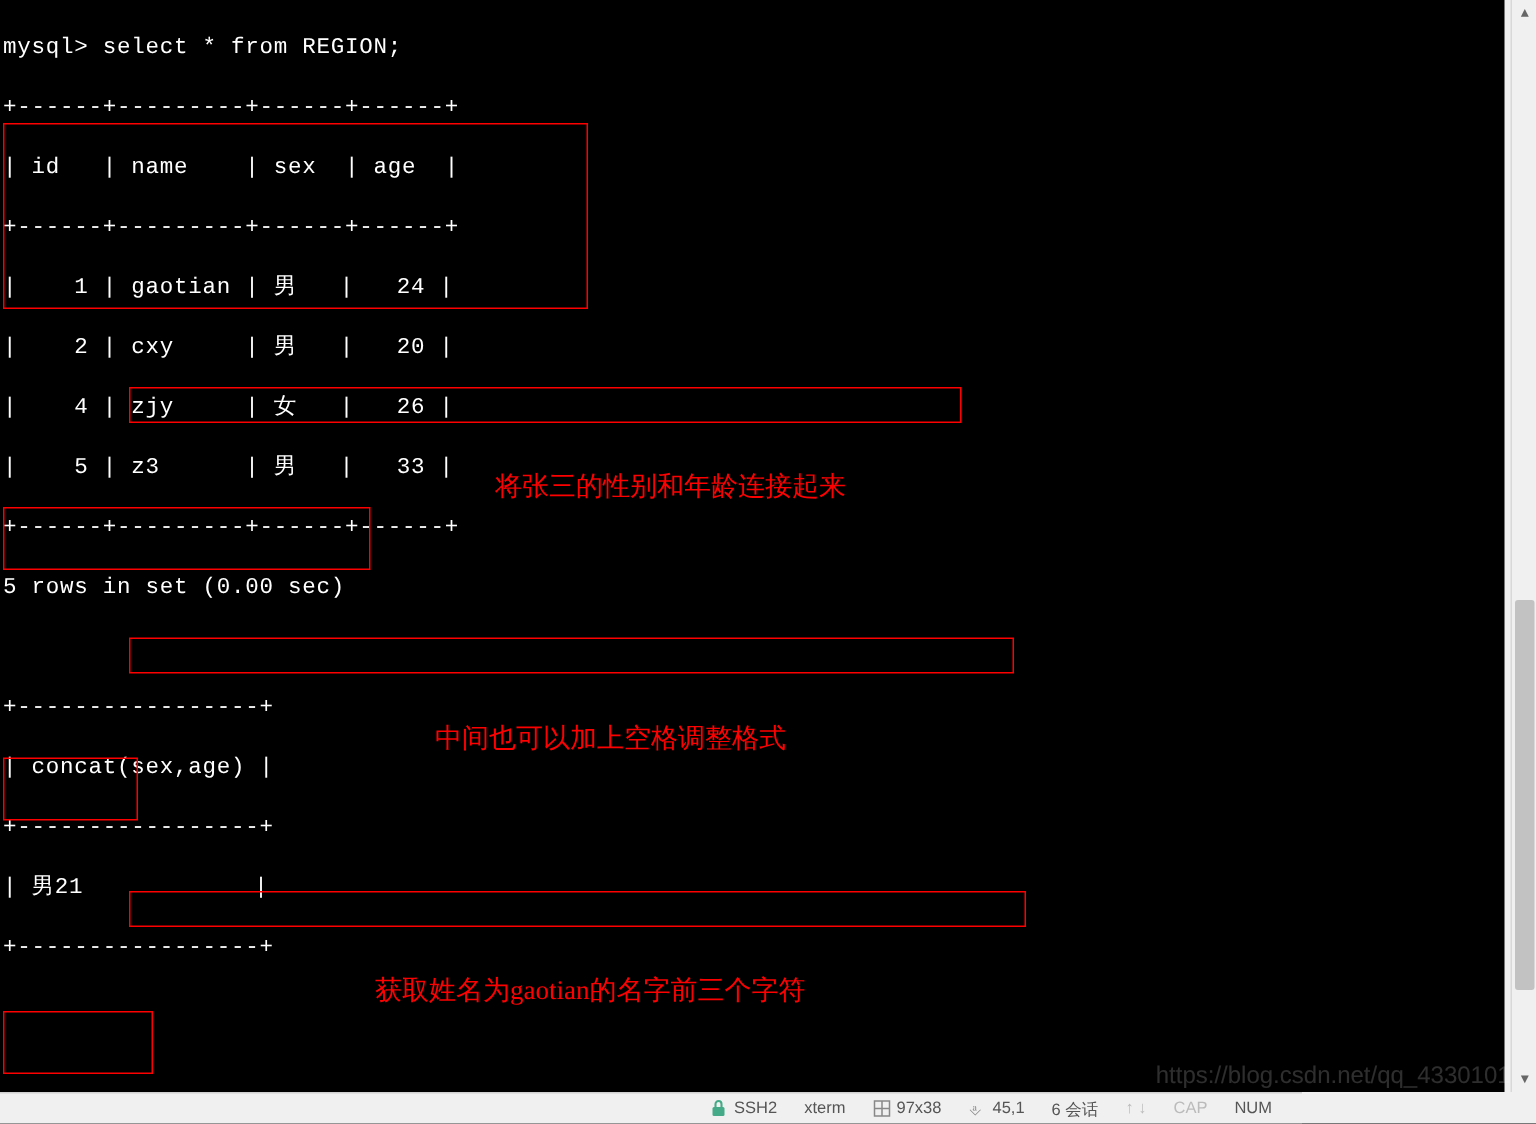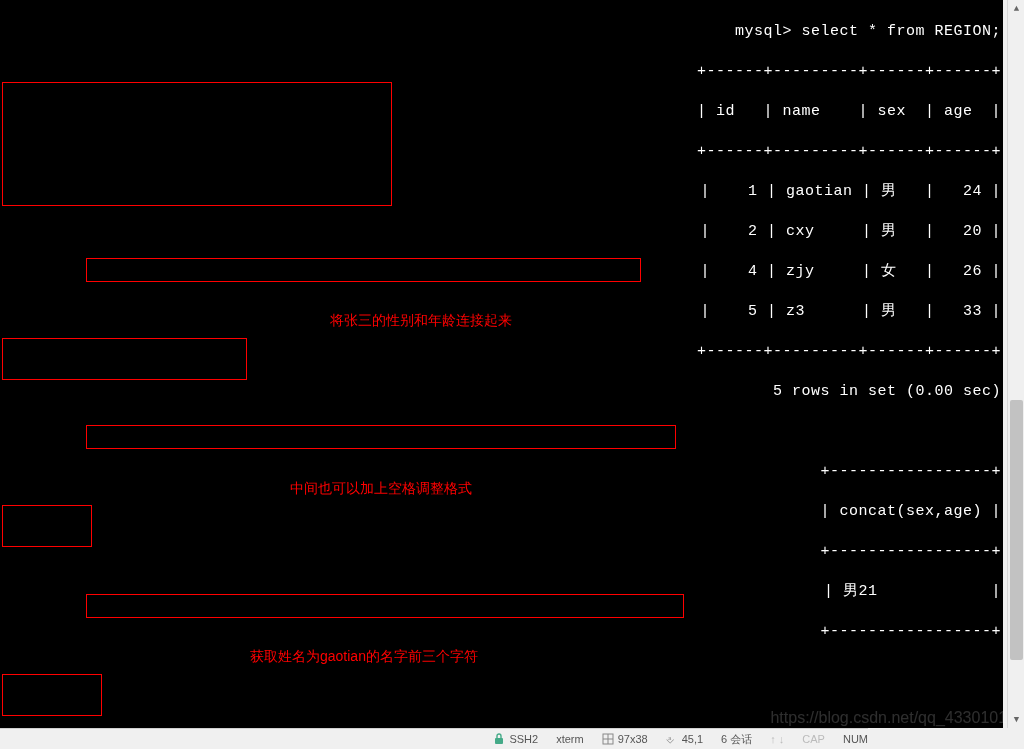--- a/index.html
+++ b/index.html
@@ -15,47 +15,46 @@
     position: absolute;
     left: 0; top: 0;
     width: 1003px; height: 728px;
     background: #000000;
     color: #ffffff;
     padding: 2px 2px;
     line-height: 20px;
     white-space: pre;
     overflow: hidden;
     letter-spacing: 0.5px;
-    text-align: right;
   }
   .ln { display: block; height: 20px; }
   .redbox {
     position: absolute;
     border: 1px solid #ff0000;
     pointer-events: none;
   }
   .annot {
     position: absolute;
     color: #ff0000;
-    font-family: Liberation Sans, sans-serif;
-    font-size: 14px;
+    font-family: Liberation Serif, serif;
+    font-size: 18px;
     white-space: nowrap;
   }
   .status-bar {
     position: absolute;
     left: 0; bottom: 0;
     width: 868px; height: 21px;
     background: #f0f0f0;
     border-top: 1px solid #d0d0d0;
     display: flex;
     align-items: center;
     font-family: "Segoe UI", Tahoma, sans-serif;
     font-size: 11px;
     color: #555;
-    padding: 0 0;
+    padding: 0 20px;
     gap: 18px;
     justify-content: flex-end;
   }
   .status-item { display: flex; align-items: center; gap: 4px; white-space: nowrap; }
   .status-ico { width: 12px; height: 12px; display: inline-block; }
   .watermark {
     position: absolute;
     right: 8px; bottom: 22px;
     color: rgba(255,255,255,0.18);
     font-family: Arial, sans-serif;

